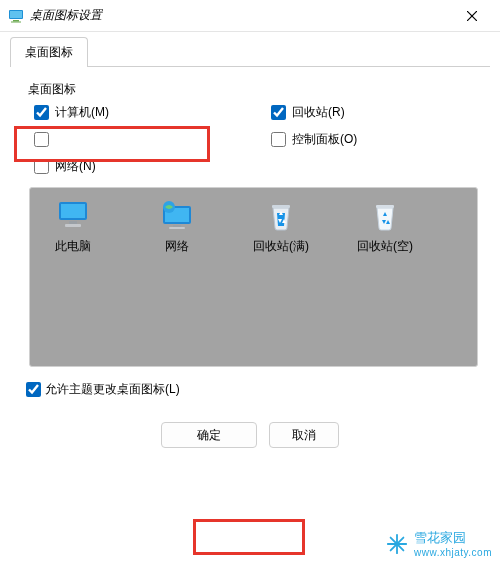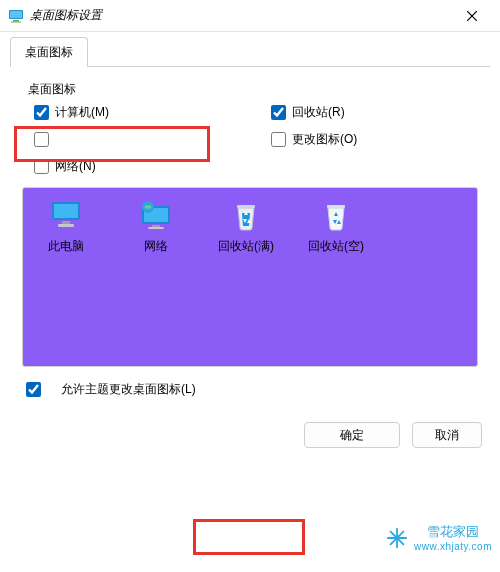--- a/index.html
+++ b/index.html
@@ -81,25 +81,26 @@
   }
   .chk input {
     width: 15px; height: 15px;
     accent-color: #0067c0;
     margin: 0;
   }
   .icon-panel {
     border: 1px solid #d0d0d0;
     border-radius: 3px;
     height: 180px;
-    background: #8b5cf6;
+    background: #a3a3a3;
     padding: 10px 8px;
     display: flex;
-    gap: 20px;
+    gap: 34px;
     align-items: flex-start;
+    margin-left: 7px;
   }
   .icon-item {
     width: 70px;
     display: flex;
     flex-direction: column;
     align-items: center;
     gap: 6px;
     font-size: 12px;
     text-align: center;
   }
@@ -121,42 +122,41 @@
     background: #fdfdfd;
     font-size: 12px;
     display: inline-flex;
     align-items: center;
     justify-content: center;
     cursor: pointer;
     padding: 0 12px;
   }
   .allow-theme {
     margin: 14px 0 0 4px;
-    display: flex; align-items: center; gap: 20px;
+    display: flex; align-items: center; gap: 4px;
   }
   .allow-theme input { width: 15px; height: 15px; accent-color: #0067c0; margin:0;}
   .footer {
     display: flex;
-    justify-content: flex-end;
+    justify-content: center;
     gap: 12px;
     padding: 14px 18px 0 18px;
     position: relative;
   }
   .footer .btn { min-width: 96px; }
   .watermark {
     position: absolute;
-    right: 6px; bottom: 18px;
+    right: 6px; bottom: 12px;
     display: flex; align-items: center; gap: 6px;
     color: #2aa8e0;
     font-size: 13px;
     font-weight: 500;
     background: rgba(255,255,255,0.6);
     padding: 2px 2px;
     pointer-events: none;
-    text-align: center;
   }
   .watermark .snow {
     width: 22px; height: 22px;
     color: #2aa8e0;
   }
   .watermark .sub {
     font-size: 10px;
     color: #2aa8e0;
     display: block;
     letter-spacing: 0.5px;
@@ -200,21 +200,21 @@
     </label>
     <label class="chk">
       <input type="checkbox" checked="" style="">
       <span>回收站(R)</span>
     </label>
     <label class="chk">
       <input type="checkbox" style="">
     </label>
     <label class="chk">
       <input type="checkbox" style="">
-      <span>更改图标(O)</span>
+      <span>控制面板(O)</span>
     </label>
     <label class="chk">
       <input type="checkbox" style="">
       <span>网络(N)</span>
     </label>
   </div>
 
   <div class="icon-panel">
     <div class="icon-item">
       <span class="ic">

